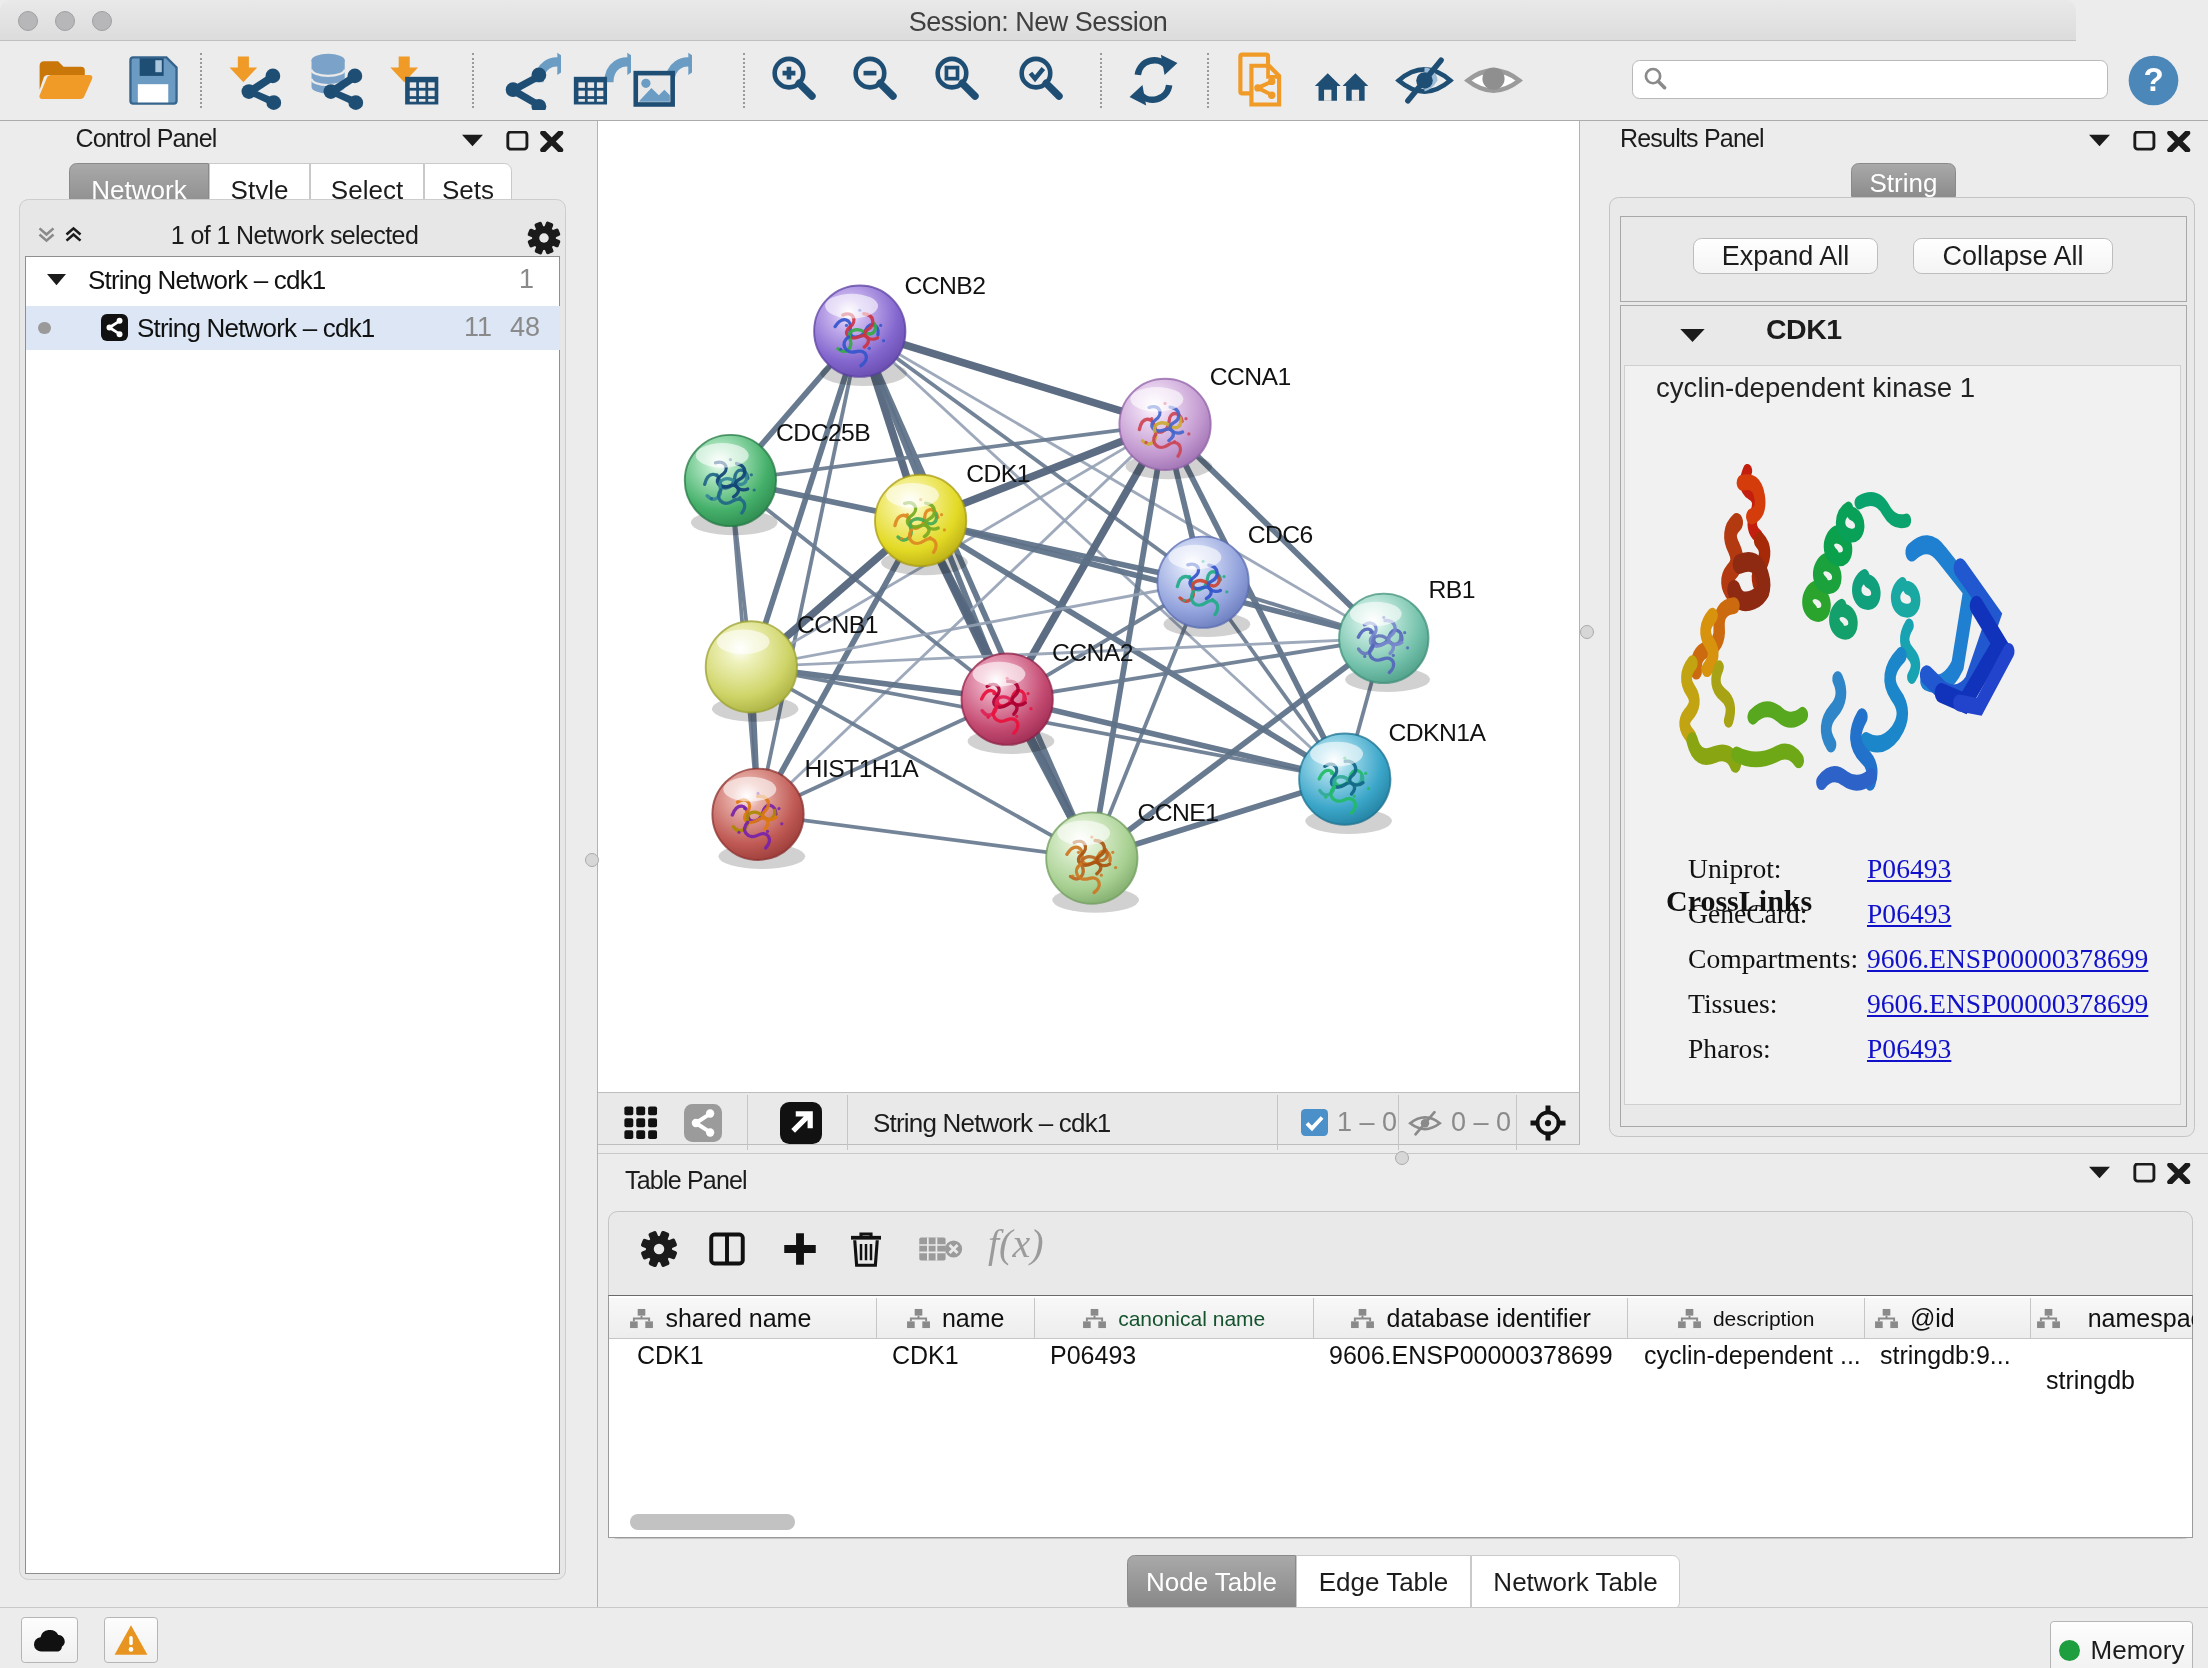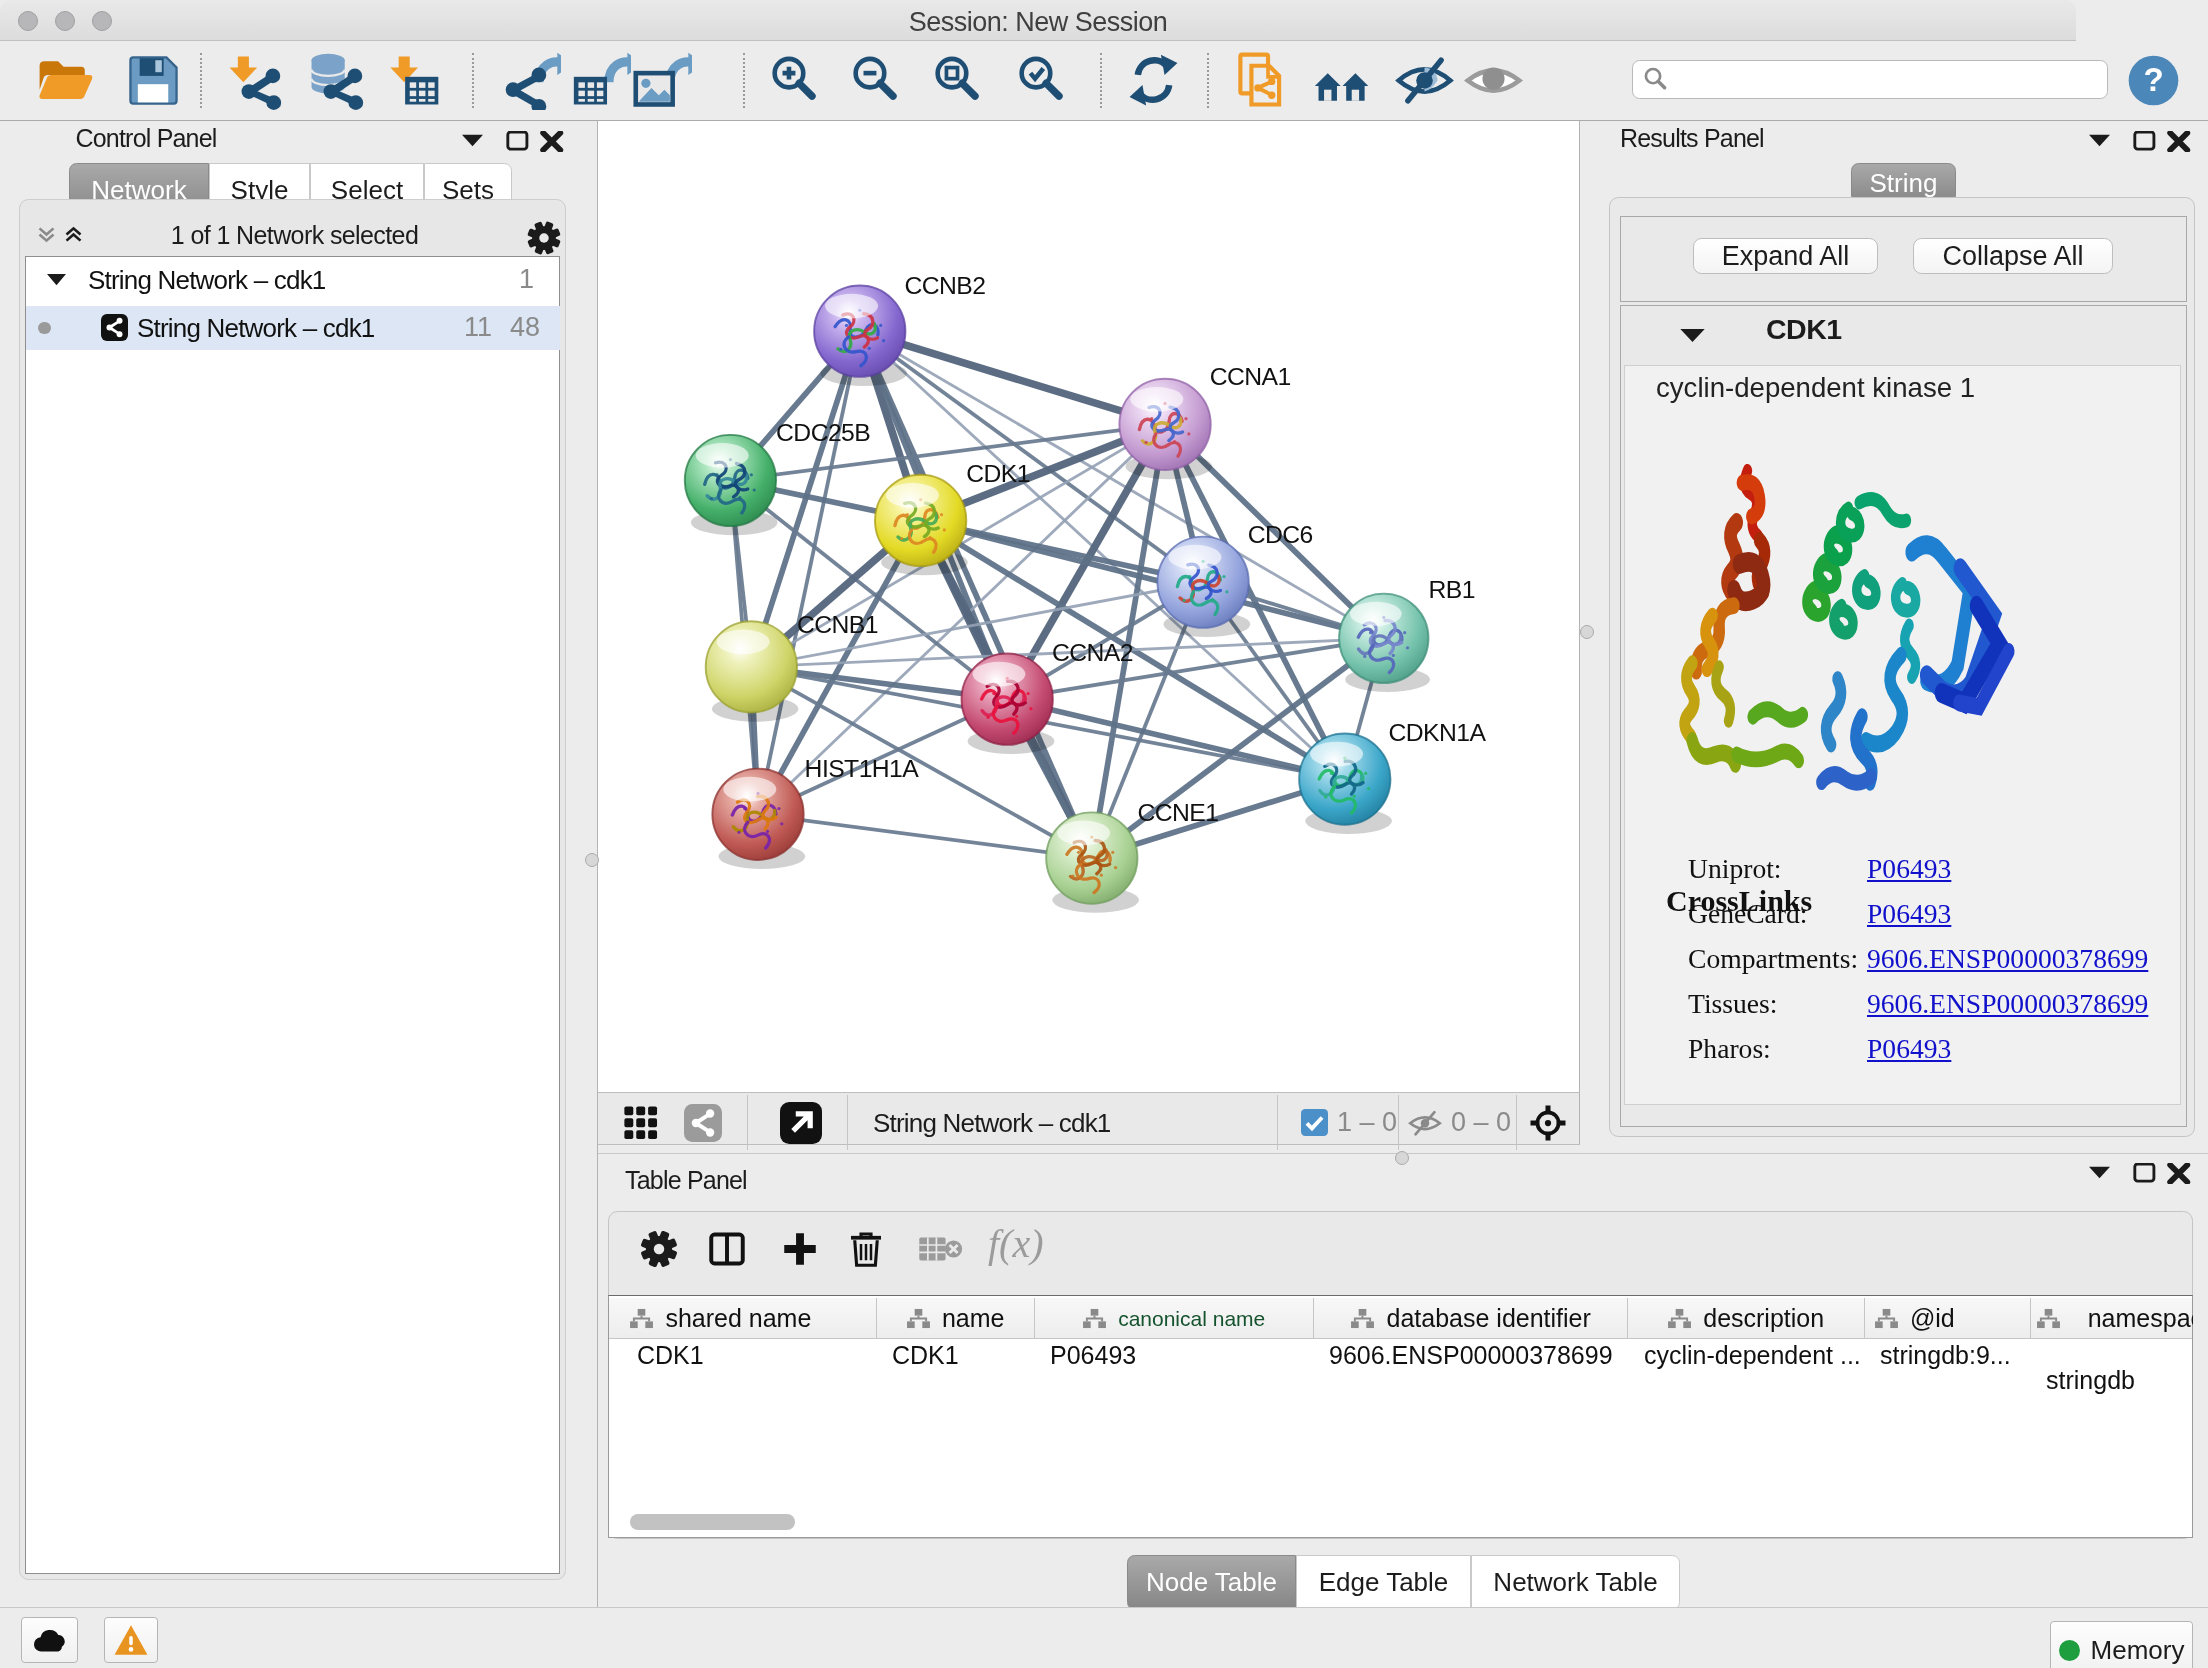--- a/index.html
+++ b/index.html
@@ -852,21 +852,21 @@
     <span style="flex:0 0 auto;display:flex;">
       <svg width="25" height="21" viewBox="0 0 26 22">
         <g fill="#8a8a8a">
           <rect x="9" y="1" width="8" height="7"></rect>
           <rect x="1" y="14" width="8" height="7"></rect>
           <rect x="17" y="14" width="8" height="7"></rect>
         </g>
         <path d="M13 8 v3 M5 14 v-3 h16 v3" stroke="#8a8a8a" stroke-width="2" fill="none"></path>
       </svg>
     </span>
-    <span style="font-size:25px;color:#111;white-space:nowrap;">description</span>
+    <span style="font-size:21px;color:#111;white-space:nowrap;">description</span>
   </div>
 <div class="abs" style="left:1627px;top:1298px;width:1px;height:41px;background:#c6c6c6;"></div>
 <div class="abs" style="left:1644px;top:1341px;font-size:25px;color:#111;white-space:nowrap;">cyclin-dependent ...</div>
 <div class="abs" style="left:1864px;top:1298px;width:165px;height:41px;display:flex;align-items:center;justify-content:flex-start;padding-left:9.5px;gap:11.4px;overflow:hidden;">
     <span style="flex:0 0 auto;display:flex;">
       <svg width="25" height="21" viewBox="0 0 26 22">
         <g fill="#8a8a8a">
           <rect x="9" y="1" width="8" height="7"></rect>
           <rect x="1" y="14" width="8" height="7"></rect>
           <rect x="17" y="14" width="8" height="7"></rect>

